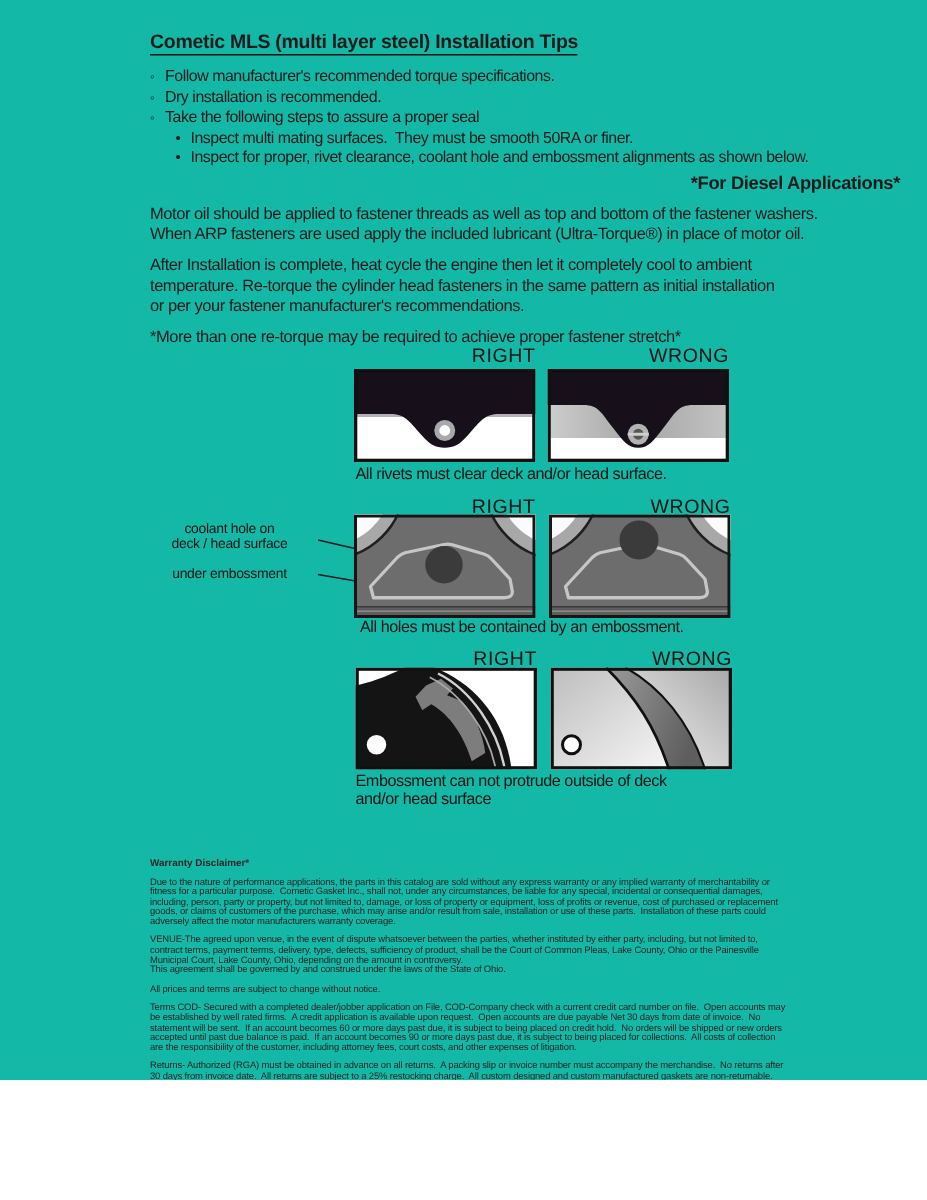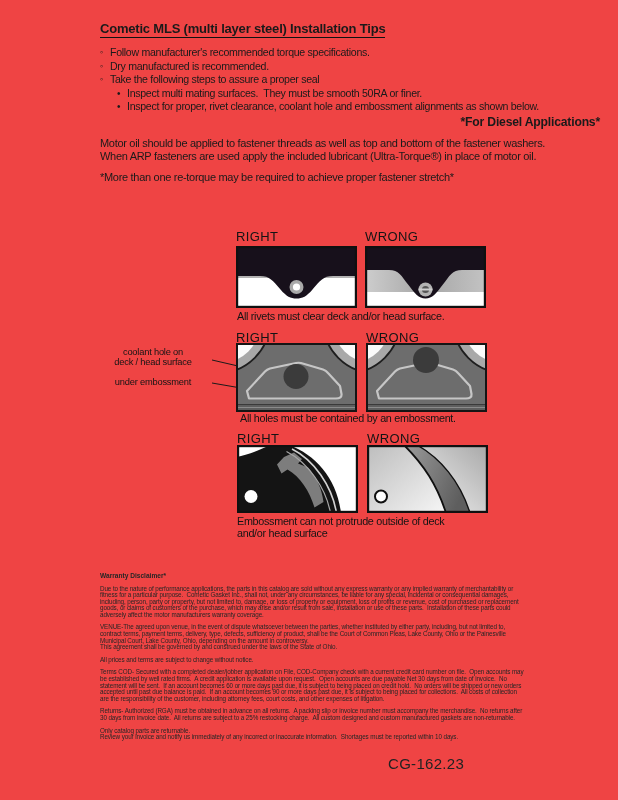--- a/index.html
+++ b/index.html
@@ -1,36 +1,36 @@
 <!DOCTYPE html>
 <html><head>
 <meta charset="utf-8">
 <style>
   html,body{margin:0;padding:0;background:#ffffff;}
   .page{
-    position:relative;width:618px;height:800px;background:#ef4444;
+    position:relative;width:618px;height:720px;background:#14b8a6;
     font-family:"Liberation Sans", sans-serif;color:#1a1a1a;overflow:hidden;
   }
   
   .header-block{position:absolute;left:100px;top:19px;width:470px;}
   .header-block h1{
     display:inline-block;margin:0 0 8px 0;font-size:13px;font-weight:bold;
     letter-spacing:-0.2px;border-bottom:1.6px solid #111;padding-bottom:1px;white-space:pre;
   }
   .bullet{position:relative;padding-left:10px;line-height:13.6px;font-size:10.6px;
     letter-spacing:-0.3px;white-space:pre;}
   .bullet::before{content:"\25E6";position:absolute;left:0;top:0;font-size:9px;}
   .subbullet{padding-left:27px;}
   .subbullet::before{content:"\2022";left:17px;font-size:10px;}
   
   .diesel-block{position:absolute;left:100px;top:115px;width:500px;}
   .diesel-block h2{margin:0 0 7.5px 0;font-size:12.2px;font-weight:bold;letter-spacing:-0.2px;white-space:pre;text-align:right;}
   .lines{font-size:11px;line-height:13.5px;letter-spacing:-0.3px;margin:0 0 7.5px 0;white-space:pre;}
   
-  .fig-header{position:absolute;width:121px;text-align:left;font-size:13px;
+  .fig-header{position:absolute;width:121px;text-align:right;font-size:13px;
     letter-spacing:0.4px;color:#141414;white-space:pre;}
   .panel{position:absolute;display:block;}
   .caption{position:absolute;font-size:10.8px;letter-spacing:-0.3px;color:#141414;
     line-height:11.8px;white-space:pre;}
   .fig-side-labels{position:absolute;width:114px;text-align:center;font-size:9.3px;
     line-height:10px;letter-spacing:-0.2px;color:#141414;white-space:pre;}
   .leader-svg{position:absolute;overflow:visible;}
   
   .legal-block{position:absolute;left:100px;top:572px;width:470px;color:#262626;}
   .legal-block h3{margin:0 0 6.5px 0;font-size:6.6px;font-weight:bold;white-space:pre;}
@@ -39,29 +39,30 @@
   .footer-code{position:absolute;left:388px;top:755px;font-size:15px;letter-spacing:0.3px;color:#222;white-space:pre;}
 </style>
 </head>
 <body>
 
 <div class="page">
 
   <div class="header-block">
     <h1>Cometic MLS (multi layer steel) Installation Tips</h1>
     <div class="bullet">Follow manufacturer's recommended torque specifications.</div>
-    <div class="bullet">Dry manufactured is recommended.</div>
+    <div class="bullet">Dry installation is recommended.</div>
     <div class="bullet">Take the following steps to assure a proper seal</div>
     <div class="bullet subbullet">Inspect multi mating surfaces.  They must be smooth 50RA or finer.</div>
     <div class="bullet subbullet">Inspect for proper, rivet clearance, coolant hole and embossment alignments as shown below.</div>
   </div>
 
   <div class="diesel-block">
     <h2>*For Diesel Applications*</h2>
     <p class="lines">Motor oil should be applied to fastener threads as well as top and bottom of the fastener washers.<br>When ARP fasteners are used apply the included lubricant (Ultra-Torque®) in place of motor oil.</p>
+    <p class="lines">After Installation is complete, heat cycle the engine then let it completely cool to ambient<br>temperature. Re-torque the cylinder head fasteners in the same pattern as initial installation<br>or per your fastener manufacturer's recommendations.</p>
     <p class="lines">*More than one re-torque may be required to achieve proper fastener stretch*</p>
   </div>
 
   <div class="fig-header" style="left:236px;top:229px">RIGHT</div>
   <div class="fig-header" style="left:365px;top:229px">WRONG</div>
 
   <svg class="panel" style="left:236px;top:246px" width="121" height="62" viewBox="0 0 121 62">
     <rect x="0" y="0" width="121" height="62" fill="#ffffff"></rect>
     <rect x="2" y="26.5" width="117" height="5.5" fill="#b3b3b3"></rect>
     <path d="M0 0 H121 V30 H97 C87 30 84.5 34.5 76.5 43.5 C70.5 50.5 66.5 52.5 60.5 52.5 C54.5 52.5 50.5 50.5 44.5 43.5 C36.5 34.5 34 30 24 30 H0 Z" fill="#17101b"></path>

